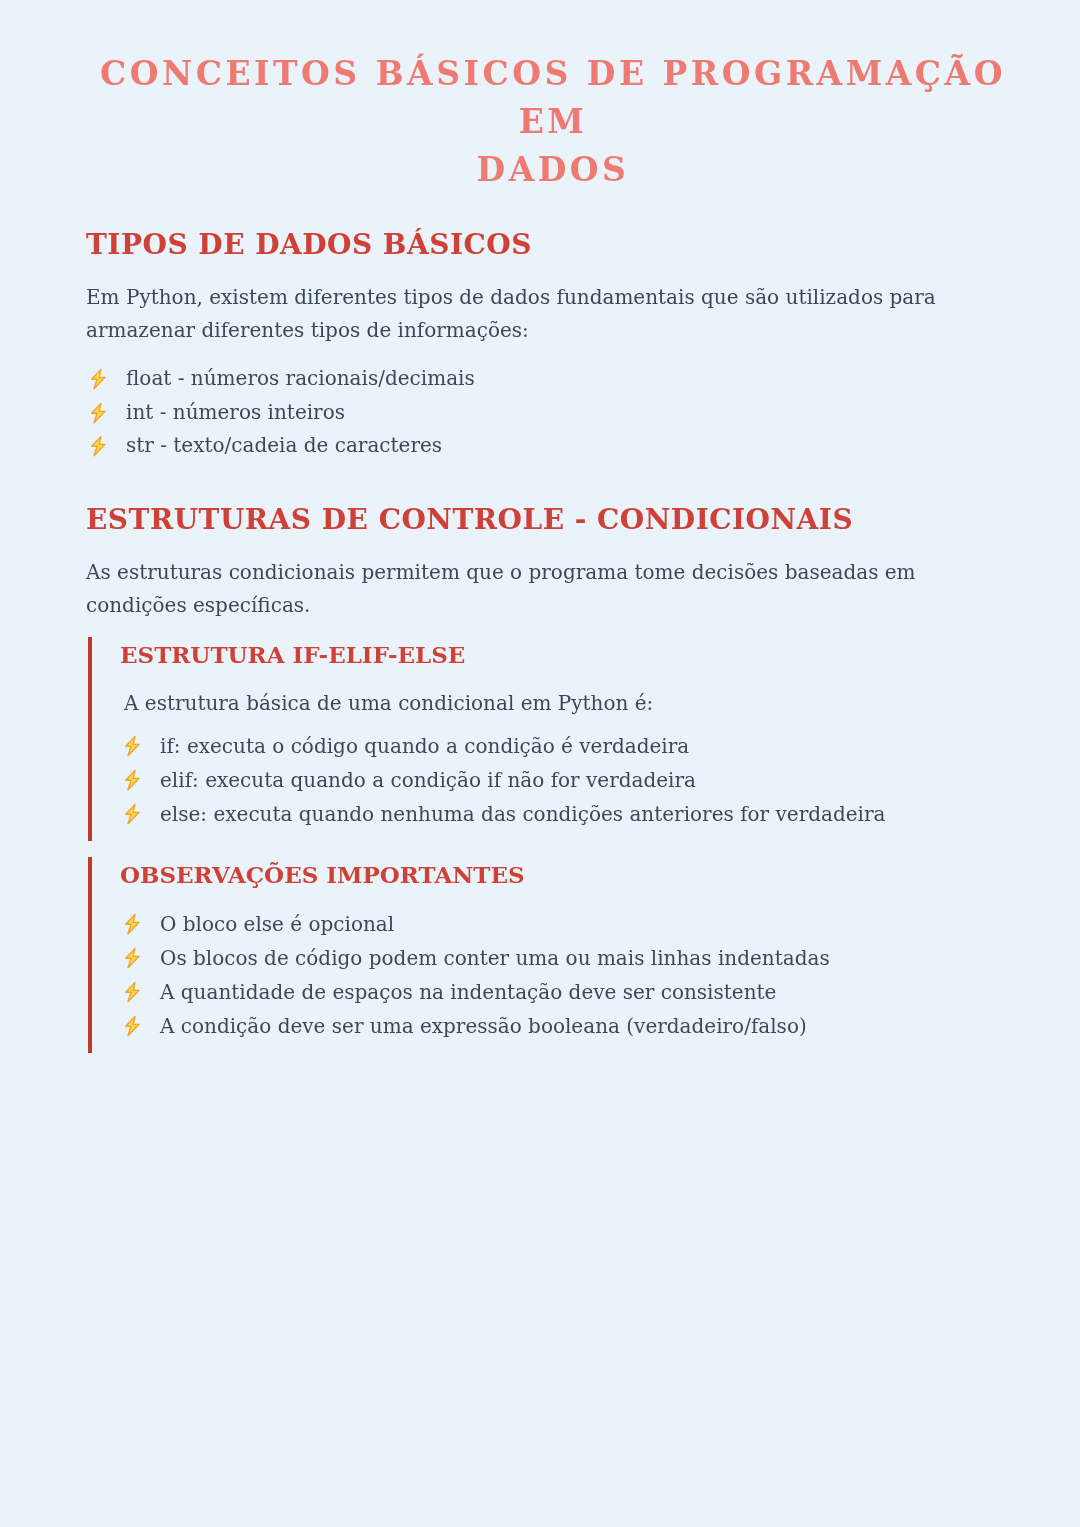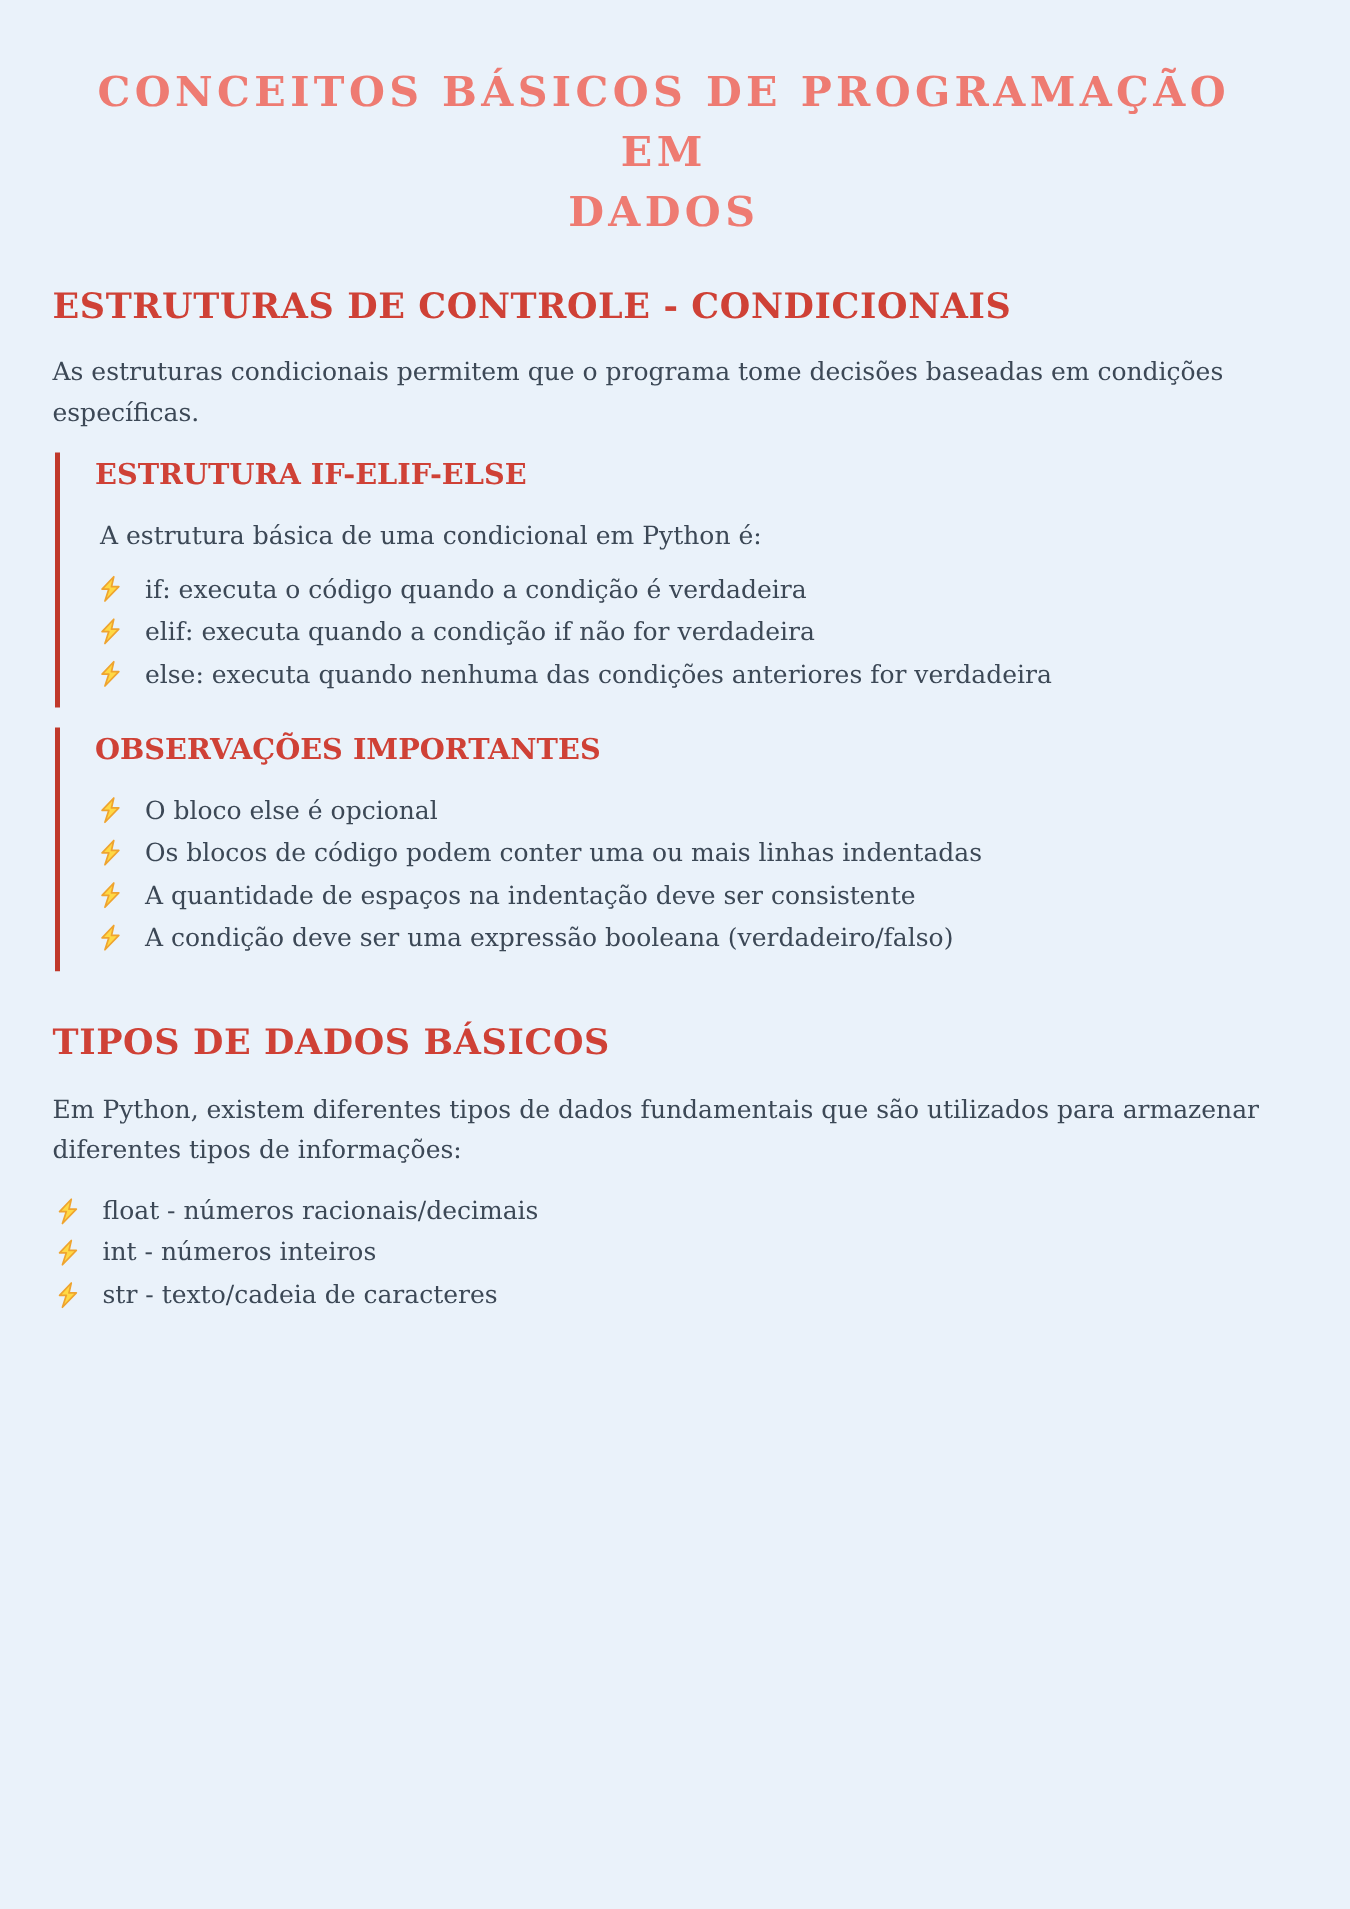--- a/index.html
+++ b/index.html
@@ -7,20 +7,21 @@
   body {
     width: 1080px;
     height: 1527px;
     background: #EAF2FA;
     font-family: "DejaVu Serif", "Liberation Serif", serif;
     color: #3C4856;
     overflow: hidden;
   }
   .page {
     padding: 50px 60px 0 42px;
+    margin-left: 44px;
   }
   h1.title {
     margin: 0 0 34px 0;
     text-align: center;
     color: #EE7B72;
     font-size: 33px;
     font-weight: bold;
     letter-spacing: 3.5px;
     line-height: 1.45;
   }
@@ -77,20 +78,51 @@
 </style>
 </head>
 <body>
 
 <main class="page">
 
   <h1 class="title">
     <span class="title-line">CONCEITOS BÁSICOS DE PROGRAMAÇÃO EM</span>
     <span class="title-line">DADOS</span>
   </h1>
+
+  <section class="section">
+    <h2 class="section-heading">TIPOS DE DADOS BÁSICOS</h2>
+    <p class="intro">Em Python, existem diferentes tipos de dados fundamentais que são utilizados para armazenar diferentes tipos de informações:</p>
+    <ul class="bullets">
+      <li>
+        <span class="bolt">
+          <svg viewBox="0 0 24 24" width="22" height="24">
+              <path d="M14.2 1.5 L4 12.3 L9.9 12.3 L6.5 22.7 L18.6 10.2 L12.2 10.2 Z" fill="#FFD944" stroke="#EFA42F" stroke-width="1.5" stroke-linejoin="round"></path>
+            </svg>
+        </span>
+        <span class="bullet-text">float - números racionais/decimais</span>
+      </li>
+      <li>
+        <span class="bolt">
+          <svg viewBox="0 0 24 24" width="22" height="24">
+              <path d="M14.2 1.5 L4 12.3 L9.9 12.3 L6.5 22.7 L18.6 10.2 L12.2 10.2 Z" fill="#FFD944" stroke="#EFA42F" stroke-width="1.5" stroke-linejoin="round"></path>
+            </svg>
+        </span>
+        <span class="bullet-text">int - números inteiros</span>
+      </li>
+      <li>
+        <span class="bolt">
+          <svg viewBox="0 0 24 24" width="22" height="24">
+              <path d="M14.2 1.5 L4 12.3 L9.9 12.3 L6.5 22.7 L18.6 10.2 L12.2 10.2 Z" fill="#FFD944" stroke="#EFA42F" stroke-width="1.5" stroke-linejoin="round"></path>
+            </svg>
+        </span>
+        <span class="bullet-text">str - texto/cadeia de caracteres</span>
+      </li>
+    </ul>
+  </section>
 
   <section class="section">
     <h2 class="section-heading">ESTRUTURAS DE CONTROLE - CONDICIONAIS</h2>
     <p class="intro">As estruturas condicionais permitem que o programa tome decisões baseadas em condições específicas.</p>
 
     <div class="subsection">
       <h3 class="subsection-heading">ESTRUTURA IF-ELIF-ELSE</h3>
       <p class="intro">A estrutura básica de uma condicional em Python é:</p>
       <ul class="bullets">
         <li>
@@ -152,44 +184,13 @@
             <svg viewBox="0 0 24 24" width="22" height="24">
                 <path d="M14.2 1.5 L4 12.3 L9.9 12.3 L6.5 22.7 L18.6 10.2 L12.2 10.2 Z" fill="#FFD944" stroke="#EFA42F" stroke-width="1.5" stroke-linejoin="round"></path>
               </svg>
           </span>
           <span class="bullet-text">A condição deve ser uma expressão booleana (verdadeiro/falso)</span>
         </li>
       </ul>
     </div>
   </section>
 
-  <section class="section">
-    <h2 class="section-heading">TIPOS DE DADOS BÁSICOS</h2>
-    <p class="intro">Em Python, existem diferentes tipos de dados fundamentais que são utilizados para armazenar diferentes tipos de informações:</p>
-    <ul class="bullets">
-      <li>
-        <span class="bolt">
-          <svg viewBox="0 0 24 24" width="22" height="24">
-              <path d="M14.2 1.5 L4 12.3 L9.9 12.3 L6.5 22.7 L18.6 10.2 L12.2 10.2 Z" fill="#FFD944" stroke="#EFA42F" stroke-width="1.5" stroke-linejoin="round"></path>
-            </svg>
-        </span>
-        <span class="bullet-text">float - números racionais/decimais</span>
-      </li>
-      <li>
-        <span class="bolt">
-          <svg viewBox="0 0 24 24" width="22" height="24">
-              <path d="M14.2 1.5 L4 12.3 L9.9 12.3 L6.5 22.7 L18.6 10.2 L12.2 10.2 Z" fill="#FFD944" stroke="#EFA42F" stroke-width="1.5" stroke-linejoin="round"></path>
-            </svg>
-        </span>
-        <span class="bullet-text">int - números inteiros</span>
-      </li>
-      <li>
-        <span class="bolt">
-          <svg viewBox="0 0 24 24" width="22" height="24">
-              <path d="M14.2 1.5 L4 12.3 L9.9 12.3 L6.5 22.7 L18.6 10.2 L12.2 10.2 Z" fill="#FFD944" stroke="#EFA42F" stroke-width="1.5" stroke-linejoin="round"></path>
-            </svg>
-        </span>
-        <span class="bullet-text">str - texto/cadeia de caracteres</span>
-      </li>
-    </ul>
-  </section>
-
 </main>
 
 </body></html>

